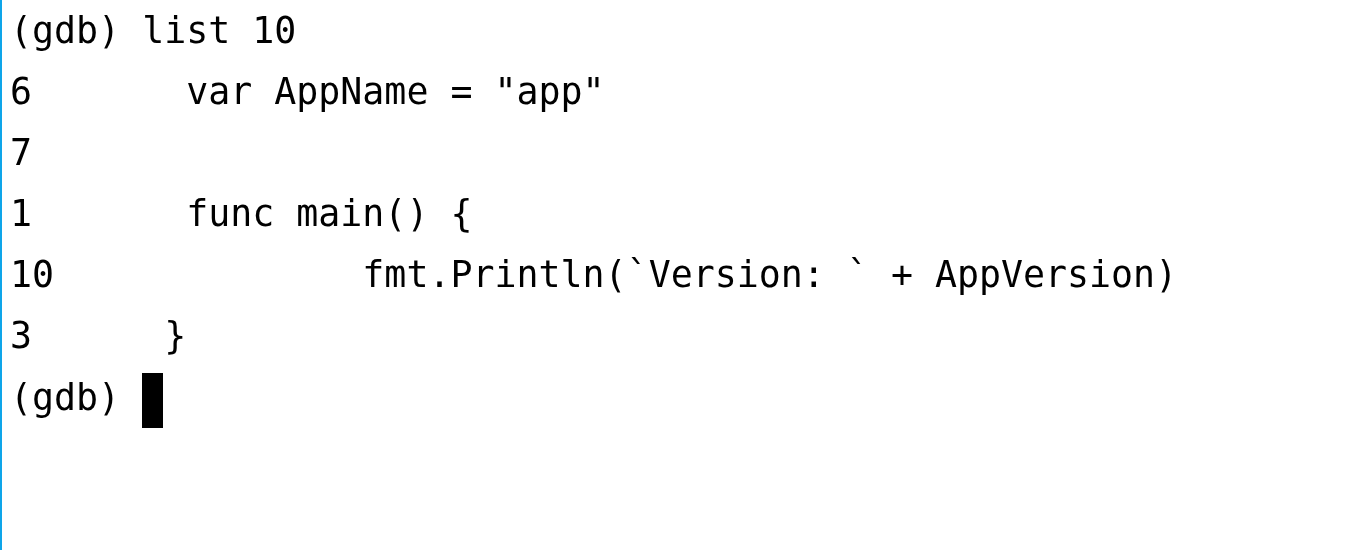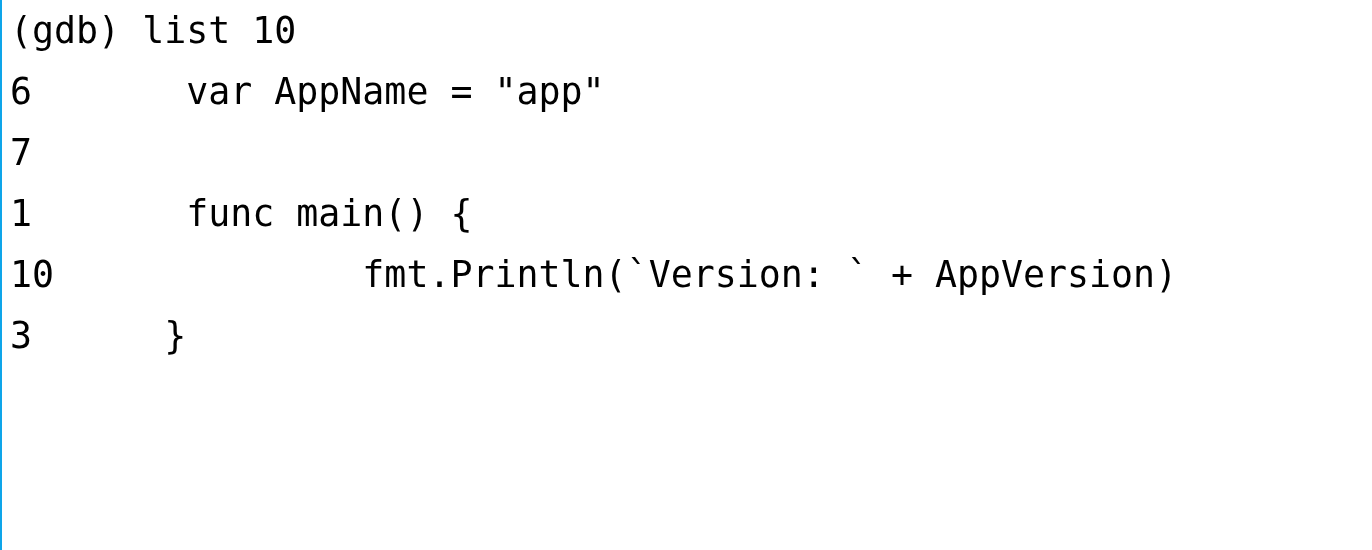--- a/index.html
+++ b/index.html
@@ -37,13 +37,14 @@
 </head>
 <body>
 
 <div class="terminal">
   <div class="line">(gdb) list 10</div>
   <div class="line">6       var AppName = "app"</div>
   <div class="line">7</div>
   <div class="line">1       func main() {</div>
   <div class="line">10              fmt.Println(`Version: ` + AppVersion)</div>
   <div class="line">3      }</div>
+  <div class="line"><span>(gdb) </span><span class="cursor"></span></div>
 </div>
 
 </body></html>

